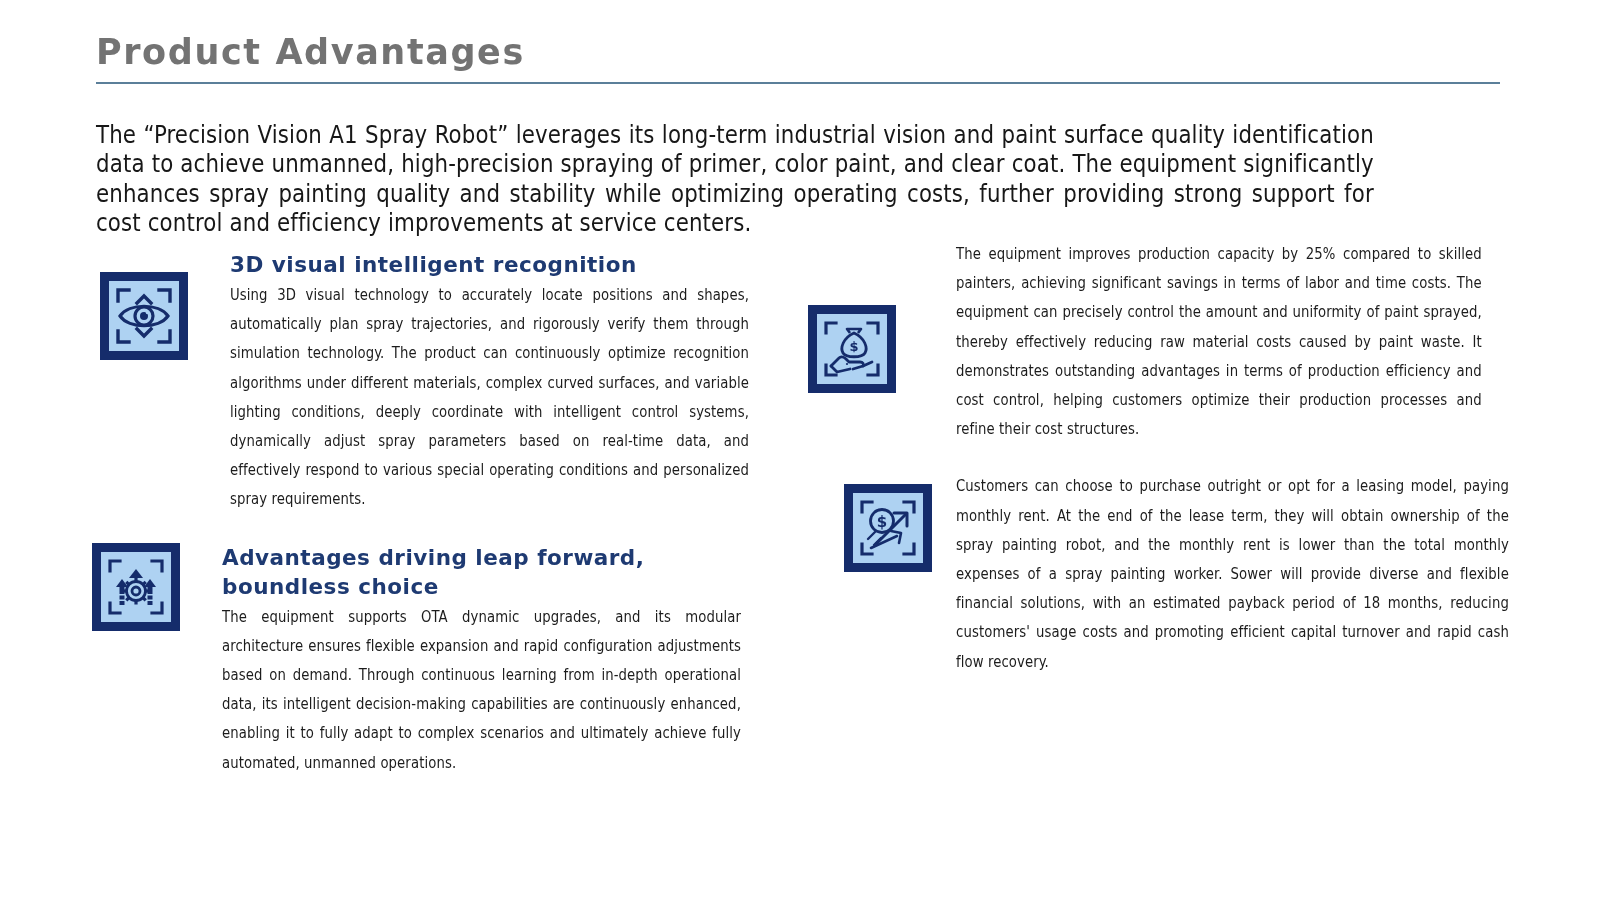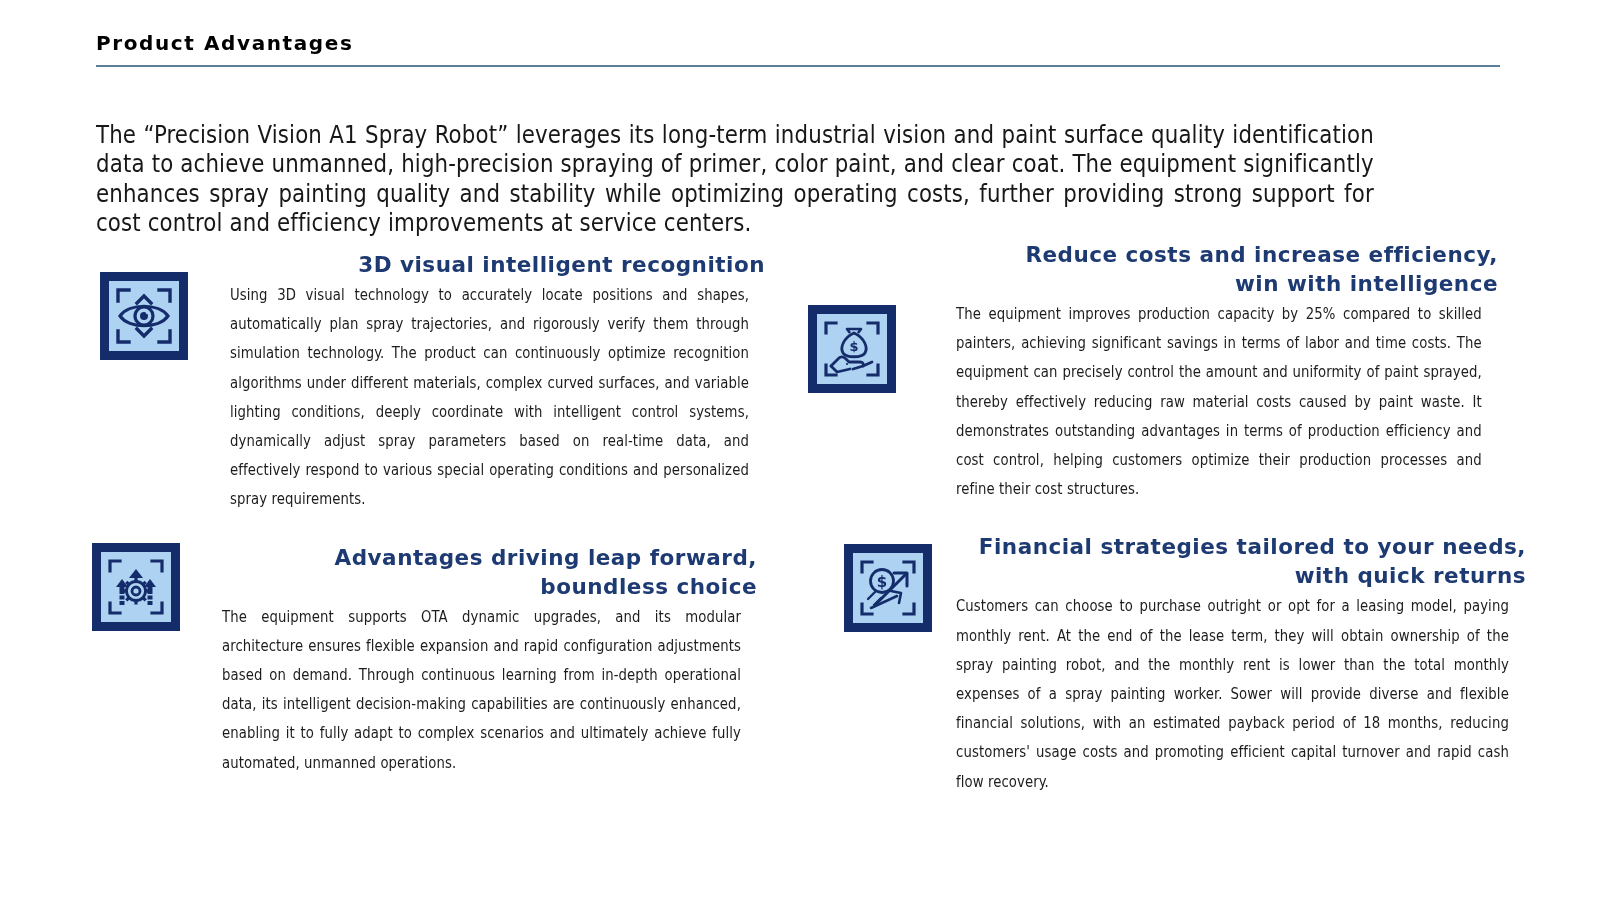--- a/index.html
+++ b/index.html
@@ -23,23 +23,23 @@
 
   
   .header {
     position: absolute;
     left: 96px;
     top: 32px;
     width: 1404px;
   }
   .page-title {
     font-family: "DejaVu Sans", "Liberation Sans", sans-serif;
-    font-size: 20px;
+    font-size: 35px;
     font-weight: bold;
-    color: #000000;
+    color: #737373;
     letter-spacing: 1.6px;
     line-height: 1.15;
     margin: 0;
     padding: 0 0 10px 0;
   }
   .title-rule {
     width: 1404px;
     height: 2px;
     background: #5b7f99;
     margin: 0;
@@ -105,21 +105,20 @@
   }
   .feature-heading {
     font-family: "DejaVu Sans", "Liberation Sans", sans-serif;
     font-size: 21.5px;
     font-weight: bold;
     color: #1e3a72;
     letter-spacing: 0.5px;
     line-height: 29px;
     margin: 0 0 2px 0;
     white-space: pre-line;
-    text-align: right;
   }
   .feature-text {
     font-family: "DejaVu Sans Condensed", "DejaVu Sans", "Liberation Sans", sans-serif;
     font-size: 15.2px;
     font-weight: 400;
     color: #1c1c1c;
     line-height: 29.2px;
     letter-spacing: 0.1px;
     text-align: justify;
     text-justify: inter-word;
@@ -258,22 +257,20 @@
             <text x="37" y="37" font-family="DejaVu Sans, Liberation Sans, sans-serif" font-size="13" font-weight="bold" fill="#152c6b" text-anchor="middle">$</text>
 
             <path d="M14 52 L22 44 C 24 42, 27 43, 29 45 L32 48 L43 48 C 46 48, 47 50, 46 52 L36 55" fill="none" stroke="#152c6b" stroke-width="2.8" stroke-linejoin="round" stroke-linecap="round"></path>
             <path d="M14 52 L20 58 L33 55" fill="none" stroke="#152c6b" stroke-width="2.8" stroke-linejoin="round" stroke-linecap="round"></path>
             <path d="M46 52 L55 48" fill="none" stroke="#152c6b" stroke-width="2.8" stroke-linecap="round"></path>
             <circle cx="30" cy="50" r="1.1" fill="#152c6b"></circle>
           </svg>
         </div>
       </div>
       <div class="feature-body">
-        <h2 class="feature-heading">Reduce costs and increase efficiency,
-win with intelligence</h2>
         <p class="feature-text">The equipment improves production capacity by 25% compared to skilled painters, achieving significant savings in terms of labor and time costs. The equipment can precisely control the amount and uniformity of paint sprayed, thereby effectively reducing raw material costs caused by paint waste. It demonstrates outstanding advantages in terms of production efficiency and cost control, helping customers optimize their production processes and refine their cost structures.</p>
       </div>
     </div>
 
     <div class="spacer-left"></div>
 
     <div class="feature" id="feature-4">
       <div class="icon-tile">
         <div class="icon-inner">
           <svg viewBox="0 0 70 70" width="70" height="70">
@@ -294,21 +291,19 @@
             <polyline points="38,38 48,40 46,50" fill="none" stroke="#152c6b" stroke-width="2.6" stroke-linecap="round" stroke-linejoin="round"></polyline>
 
             <g stroke="#152c6b" stroke-width="2.4" stroke-linecap="round">
               <line x1="15" y1="46" x2="22" y2="39"></line>
               <line x1="21" y1="52" x2="28" y2="45"></line>
             </g>
           </svg>
         </div>
       </div>
       <div class="feature-body">
-        <h2 class="feature-heading">Financial strategies tailored to your needs,
-with quick returns</h2>
         <p class="feature-text">Customers can choose to purchase outright or opt for a leasing model, paying monthly rent. At the end of the lease term, they will obtain ownership of the spray painting robot, and the monthly rent is lower than the total monthly expenses of a spray painting worker. Sower will provide diverse and flexible financial solutions, with an estimated payback period of 18 months, reducing customers' usage costs and promoting efficient capital turnover and rapid cash flow recovery.</p>
       </div>
     </div>
 
   </div>
 
 </div>
 
 </body></html>

